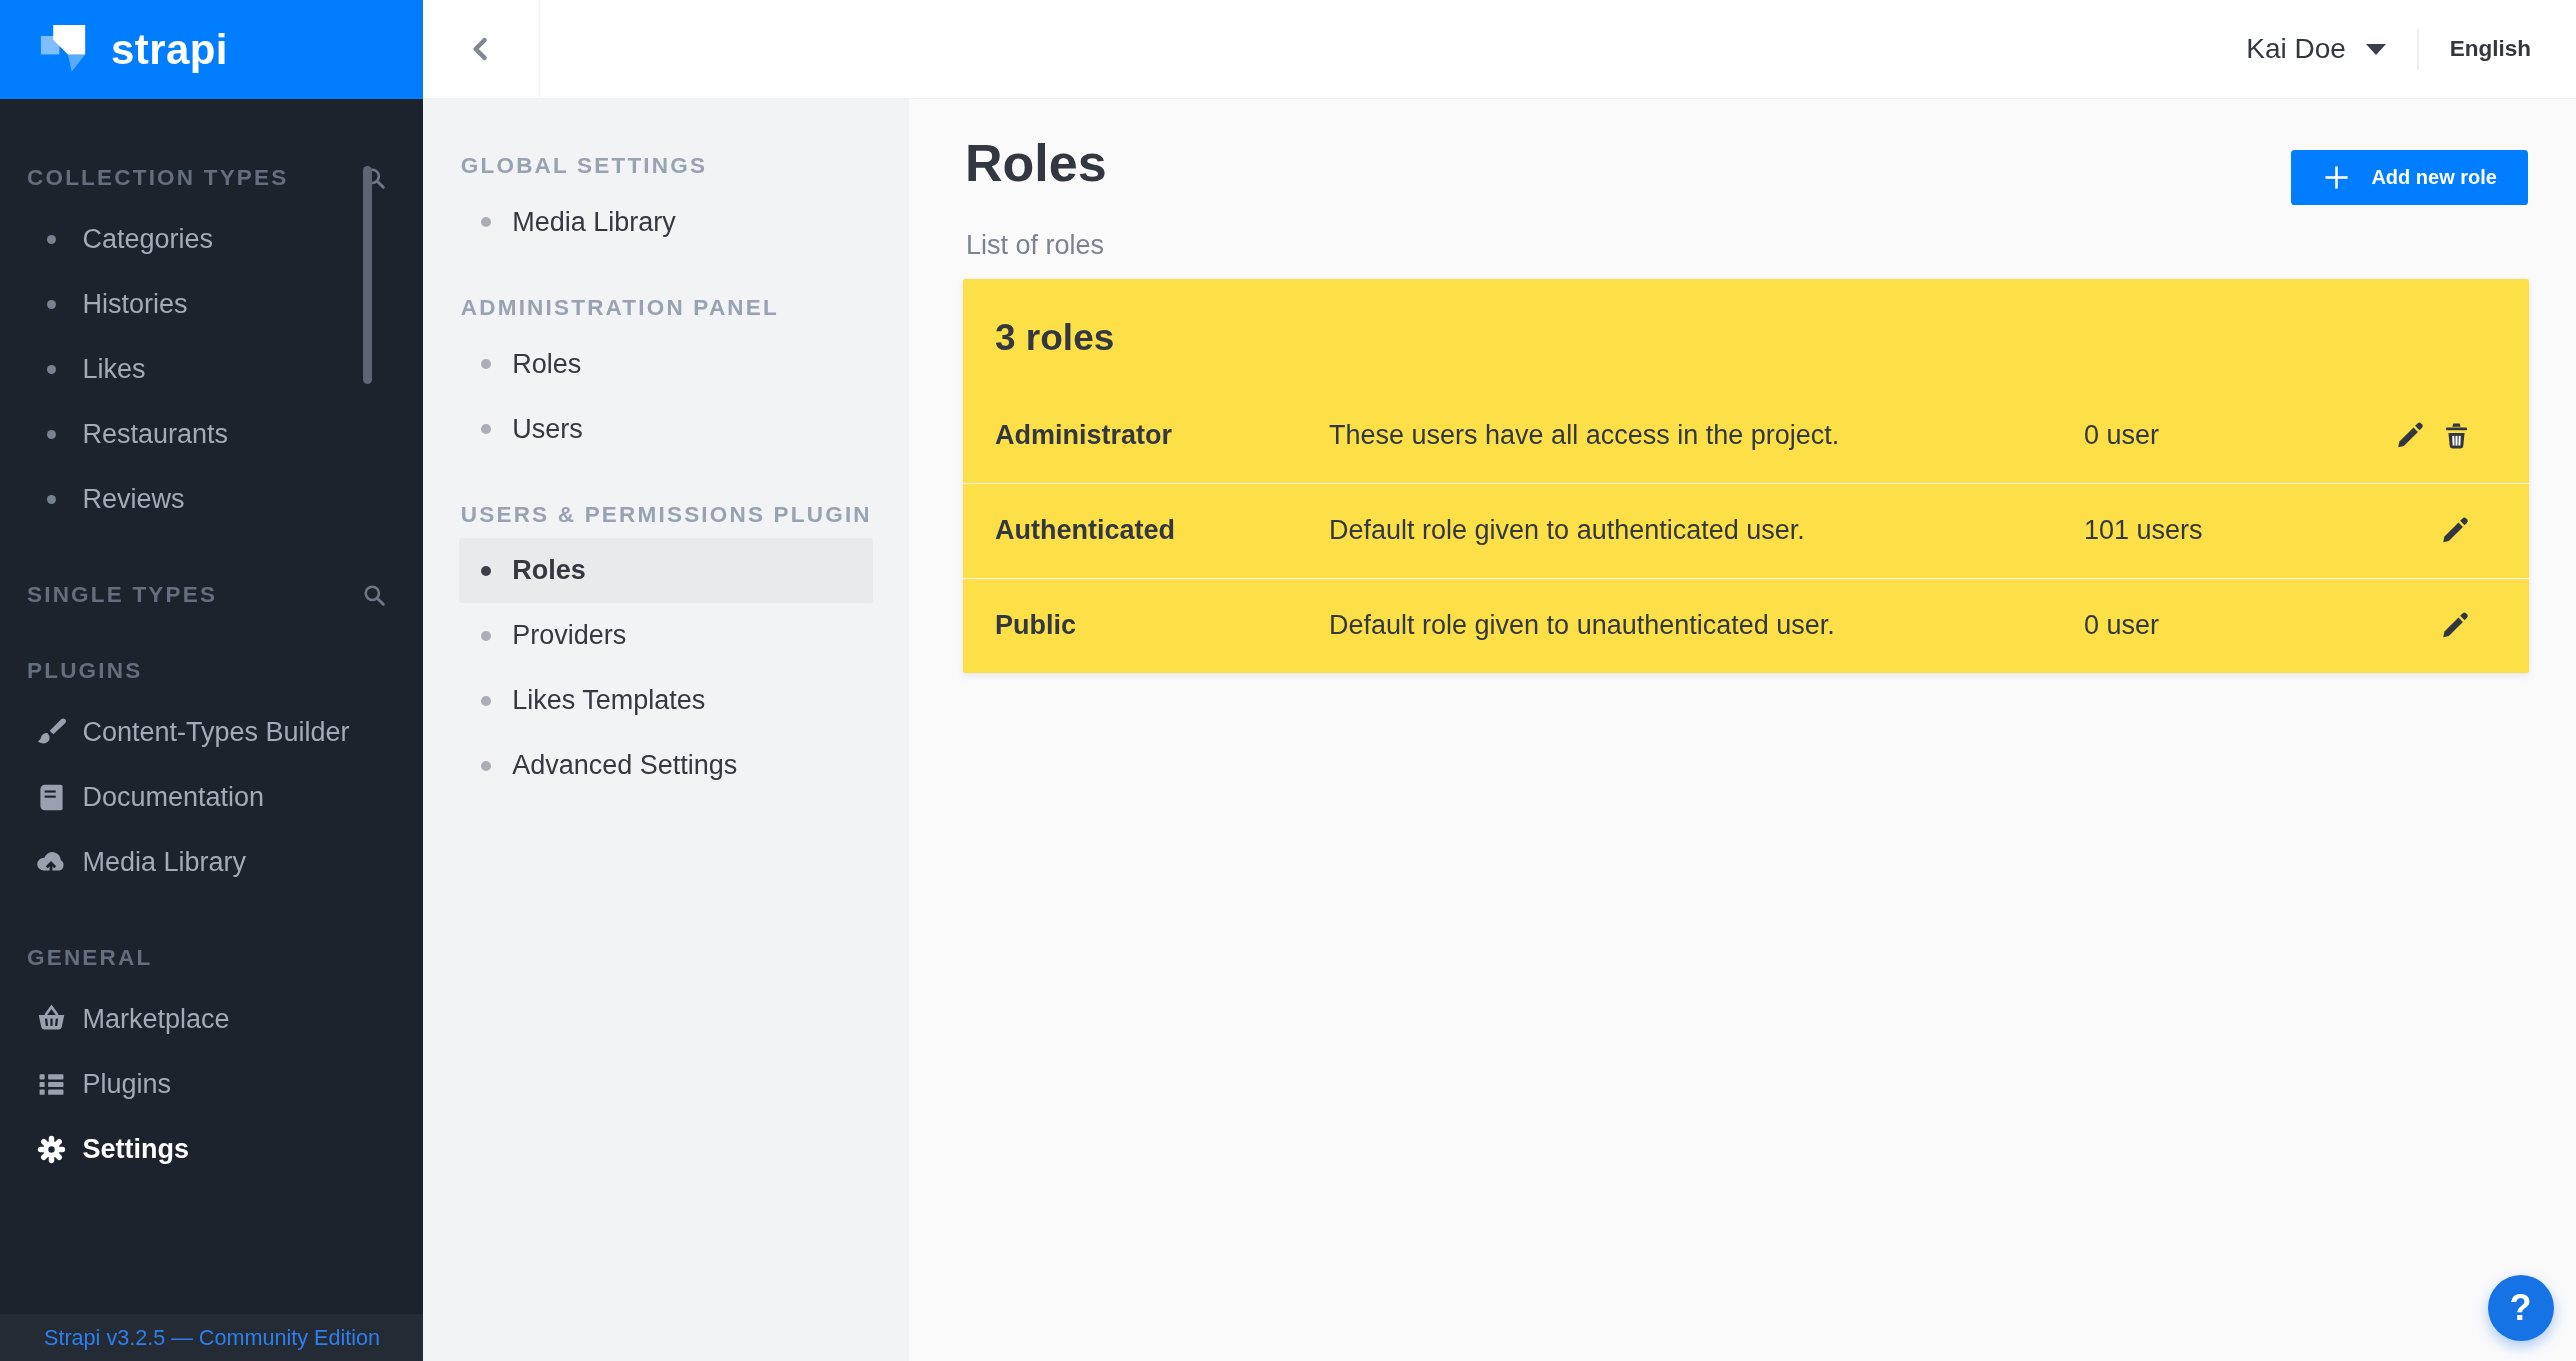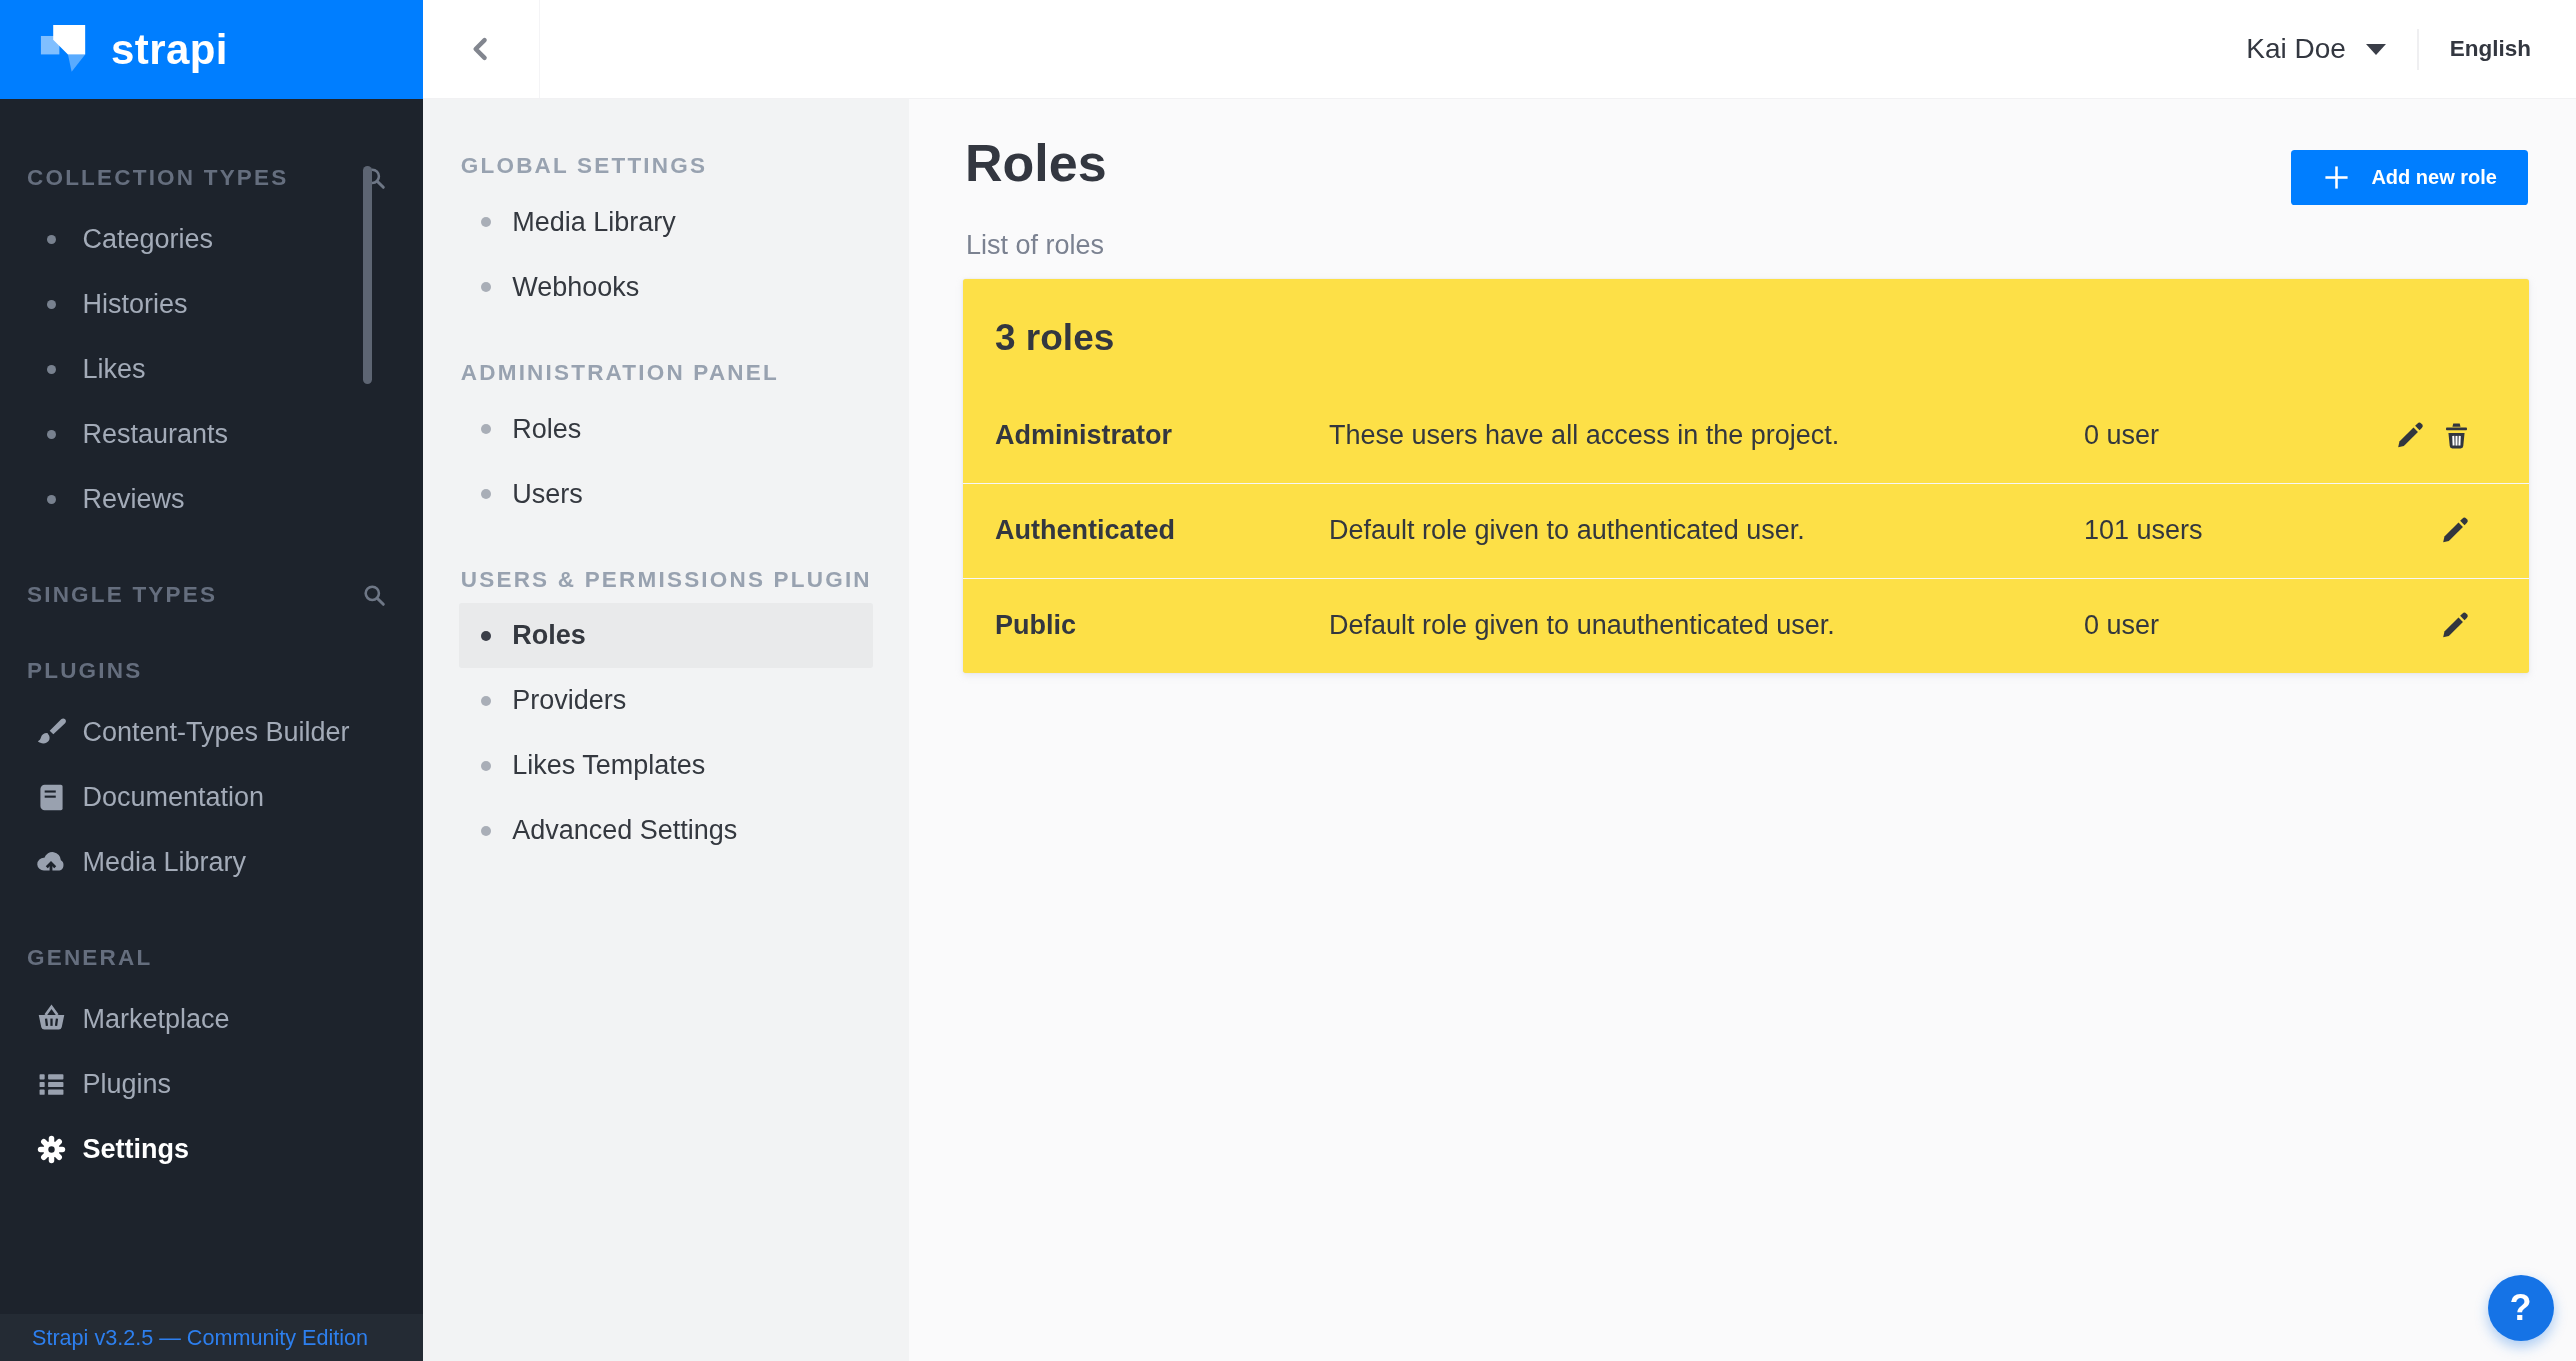--- a/index.html
+++ b/index.html
@@ -20,21 +20,21 @@
   .ds-section { margin-bottom: 50px; }
   .ds-header { display: flex; align-items: center; justify-content: space-between; padding: 0 36px 0 27px; margin-bottom: 16px; margin-top: 28px; }
   .ds-header-label { color: #656e7e; font-size: 22.5px; font-weight: 700; letter-spacing: 2.2px; }
   .ds-search { color: #6e7786; display: flex; cursor: pointer; }
   .ds-item { display: flex; align-items: center; height: 65px; padding-left: 34px; color: #a3abb8; font-size: 27px; cursor: pointer; }
   .ds-item .ico { width: 34px; display: flex; justify-content: center; align-items: center; margin-right: 14.4px; color: #99a1af; }
   .bullet { width: 9px; height: 9px; border-radius: 50%; background: #78818f; display: inline-block; }
   .ds-item.active { color: #ffffff; font-weight: 700; }
   .ds-item.active .ico { color: #ffffff; }
   .ds-thumb { position: absolute; left: 363px; top: 67px; width: 9px; height: 218px; border-radius: 5.4px; background: #5d6573; cursor: pointer; }
-  .ds-footer { position: absolute; bottom: 0; left: 0; width: 423px; height: 47px; background: #242b34; display: flex; align-items: center; padding-left: 32px; }
+  .ds-footer { position: absolute; bottom: 0; left: 0; width: 423px; height: 47px; background: #242b34; display: flex; align-items: center; padding-left: 44px; }
   .ds-footer a { color: #2d7fee; font-size: 21.6px; text-decoration: none; cursor: pointer; }
 
   
   .top-header { position: absolute; left: 423px; top: 0; right: 0; height: 99px; background: #fff; border-bottom: 1.8px solid #f1f1f3; display: flex; align-items: center; z-index: 2; }
   .collapse-btn { width: 117px; height: 100%; display: flex; align-items: center; justify-content: center; border: none; border-right: 1.8px solid #f4f4f6; background: #fff; cursor: pointer; }
   .header-spacer { flex: 1; }
   .user-menu { display: flex; align-items: center; gap: 20px; font-size: 28px; color: #333740; cursor: pointer; background: none; border: none; }
   .caret-down { width: 0; height: 0; border-left: 10px solid transparent; border-right: 10px solid transparent; border-top: 11.7px solid #3a3e48; }
   .header-divider { width: 1.8px; height: 41px; background: #efeff1; margin: 0 31px; }
   .language { font-size: 22.5px; font-weight: 700; color: #333740; margin-right: 45px; background: none; border: none; cursor: pointer; }
@@ -254,24 +254,20 @@
 
 <nav class="settings-sidebar">
   <div id="ss-sections">
       <div class="ss-section">
         <div class="ss-header">GLOBAL SETTINGS</div>
         <ul class="ss-list">
           <li class="ss-item">
             <span class="ss-bullet"></span>
             <span class="ss-label">Media Library</span>
           </li>
-          <li class="ss-item">
-            <span class="ss-bullet"></span>
-            <span class="ss-label">Webhooks</span>
-          </li>
         </ul>
       </div>
       <div class="ss-section">
         <div class="ss-header">ADMINISTRATION PANEL</div>
         <ul class="ss-list">
           <li class="ss-item">
             <span class="ss-bullet"></span>
             <span class="ss-label">Roles</span>
           </li>
           <li class="ss-item">

